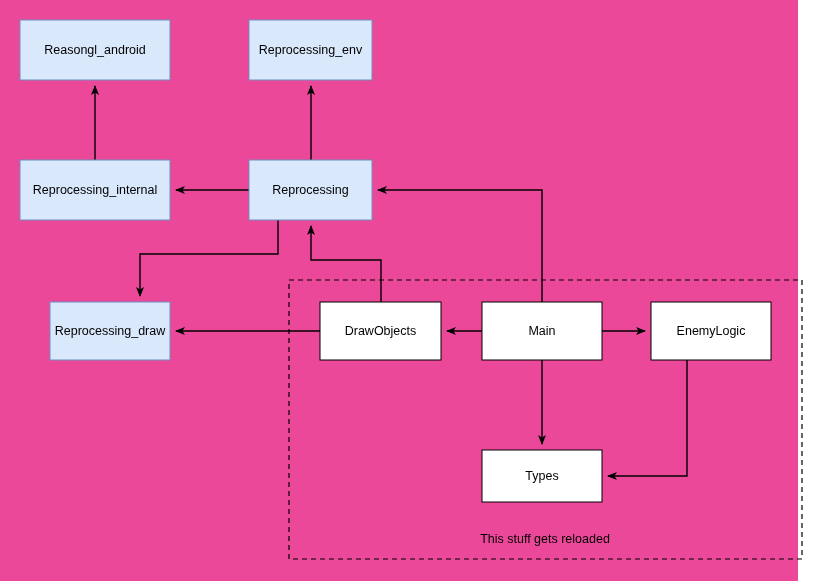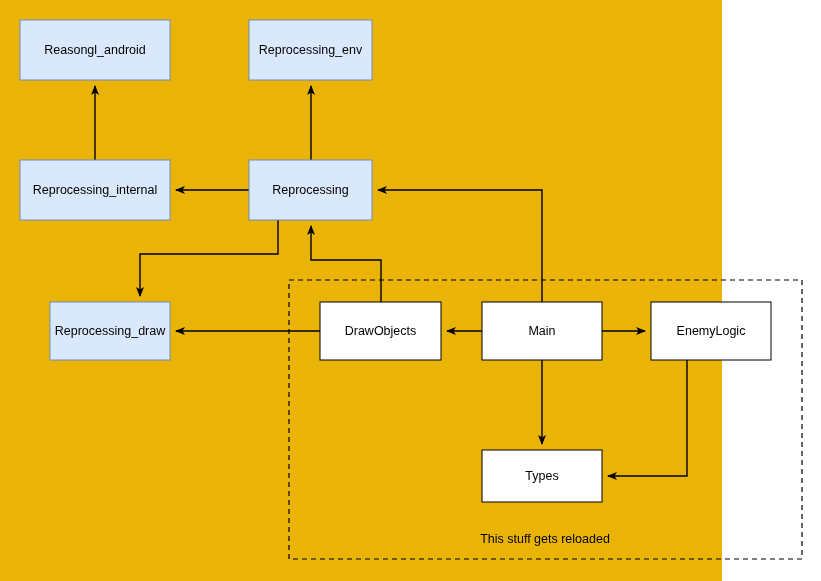--- a/index.html
+++ b/index.html
@@ -8,23 +8,23 @@
     background: #ffffff;
   }
   body {
     width: 821px;
     height: 581px;
     font-family: "Liberation Sans", sans-serif;
     overflow: hidden;
   }
   #diagram-canvas {
     position: relative;
-    width: 722px;
+    width: 798px;
     height: 581px;
-    background: #eab308;
+    background: #ec4899;
   }
   svg#diagram-svg {
     position: absolute;
     top: 0;
     left: 0;
     width: 821px;
     height: 581px;
   }
   .node-rect {
     stroke-width: 1;

